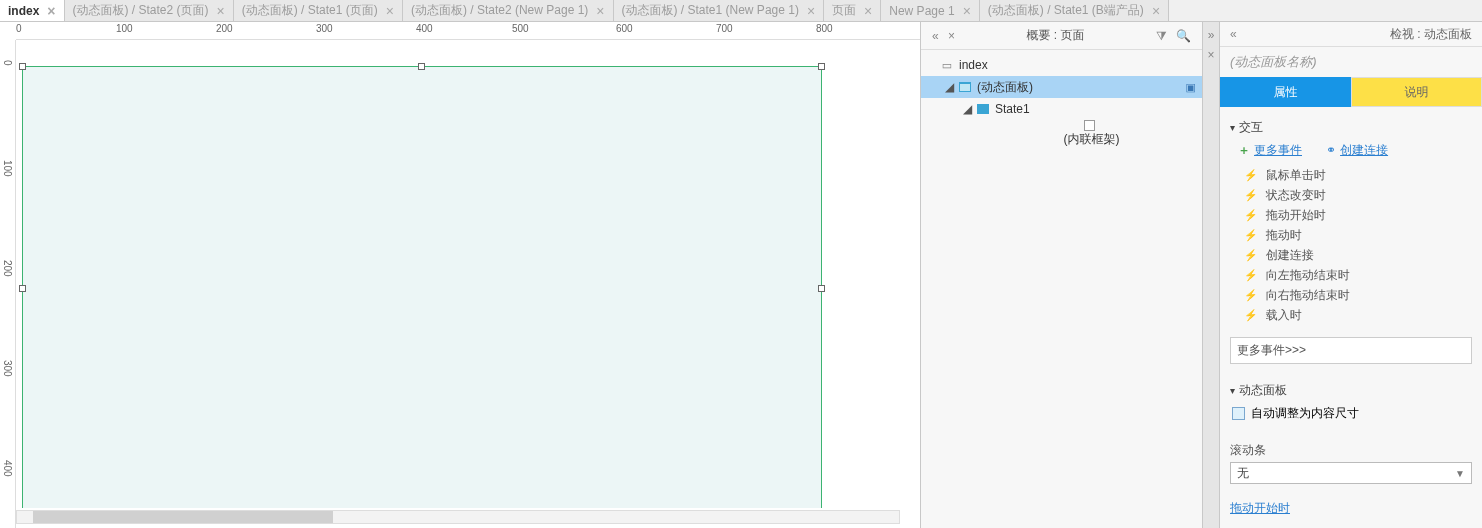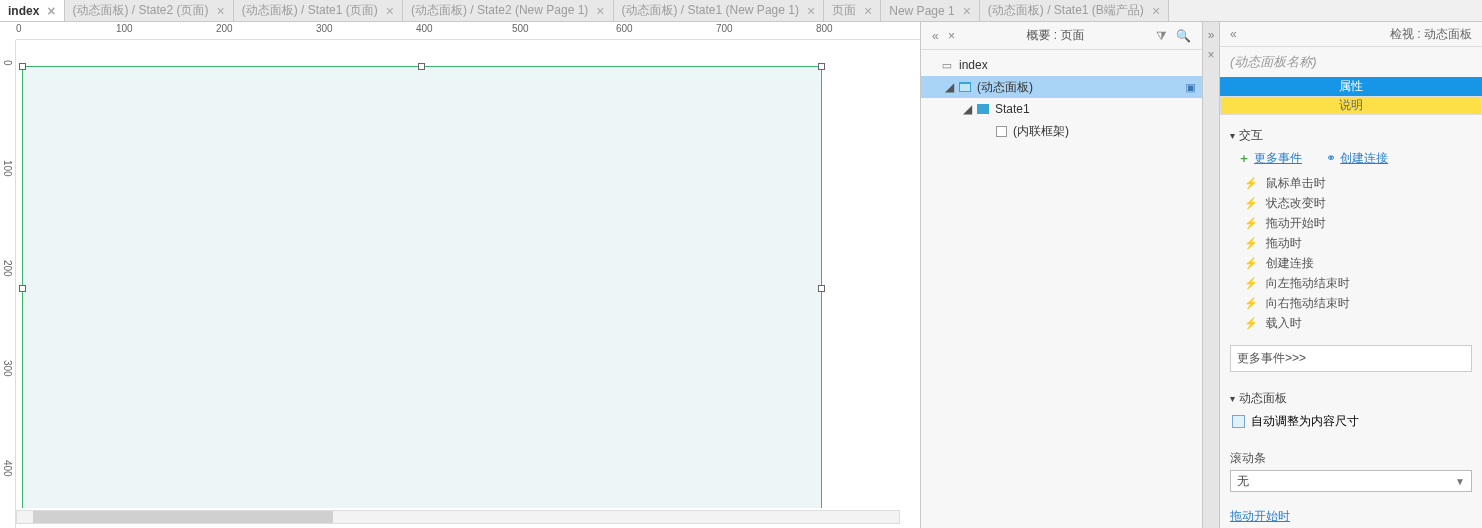--- a/index.html
+++ b/index.html
@@ -36,21 +36,21 @@
 .ico-panel svg{width:12px;height:10px}
 .ico-state svg{width:12px;height:10px}
 .ico-box { width:11px; height:11px; border:1px solid #999; background:#fff; display:inline-block; }
 .tree-row .edit-icon{margin-left:auto;margin-right:6px;color:#3a78b5;font-size:11px}
 
 .divider-col { width:18px; background:#e5e5e5; border-left:1px solid #c8c8c8; border-right:1px solid #c8c8c8; display:flex; flex-direction:column; align-items:center; padding-top:6px; gap:6px; color:#888; }
 
 .props-panel { flex:1; background:#f7f7f7; display:flex; flex-direction:column; }
 .props-top { display:flex; align-items:center; justify-content:space-between; height:25px; padding:0 10px; border-bottom:1px solid #ddd; color:#666; }
 .name-row { padding:6px 10px; font-style:italic; color:#9a9a9a; font-size:13px; }
-.tab-switch { display:flex; height:38px;flex-direction:column; }
+.tab-switch { display:flex; height:30px; }
 .tab-switch div { flex:1; display:flex; align-items:center; justify-content:center; border:1px solid #ddd; cursor:pointer; }
 .tab-switch .on { background:#1795e6; color:#fff; border-color:#1795e6; }
 .tab-switch .off { background:#fde047; color:#666; }
 .section { padding:6px 10px; }
 .sec-hdr { display:flex; align-items:center; color:#444; margin:6px 0; cursor:pointer; }
 .sec-hdr .chev { margin-right:4px; font-size:10px; }
 .links { display:flex; gap:24px; align-items:center; margin:4px 0 6px 8px; }
 .links a { color:#2b7fd0; text-decoration:underline; cursor:pointer; }
 .plus { color:#47a34b; font-weight:bold; margin-right:4px; }
 .link-ico { color:#2b7fd0; margin-right:4px; }
@@ -169,21 +169,21 @@
         </div>
         <div class="tree-row" style="padding-left: 42px;">
           <span class="caret">◢</span>
           <span class="ico ico-state">
             <svg viewBox="0 0 12 10">
               <rect x="0" y="0" width="12" height="10" fill="#3aa5d4"></rect>
             </svg>
           </span>
           <span class="lbl">State1</span>
         </div>
-        <div class="tree-row" style="padding-left: 60px;">
+        <div class="tree-row" style="padding-left: 60px; flex-direction: column;">
           <span class="caret"></span>
           <span class="ico">
             <span class="ico-box"></span>
           </span>
           <span class="lbl">(内联框架)</span>
         </div>
       </div>
   </div>
 
   <div class="divider-col">

